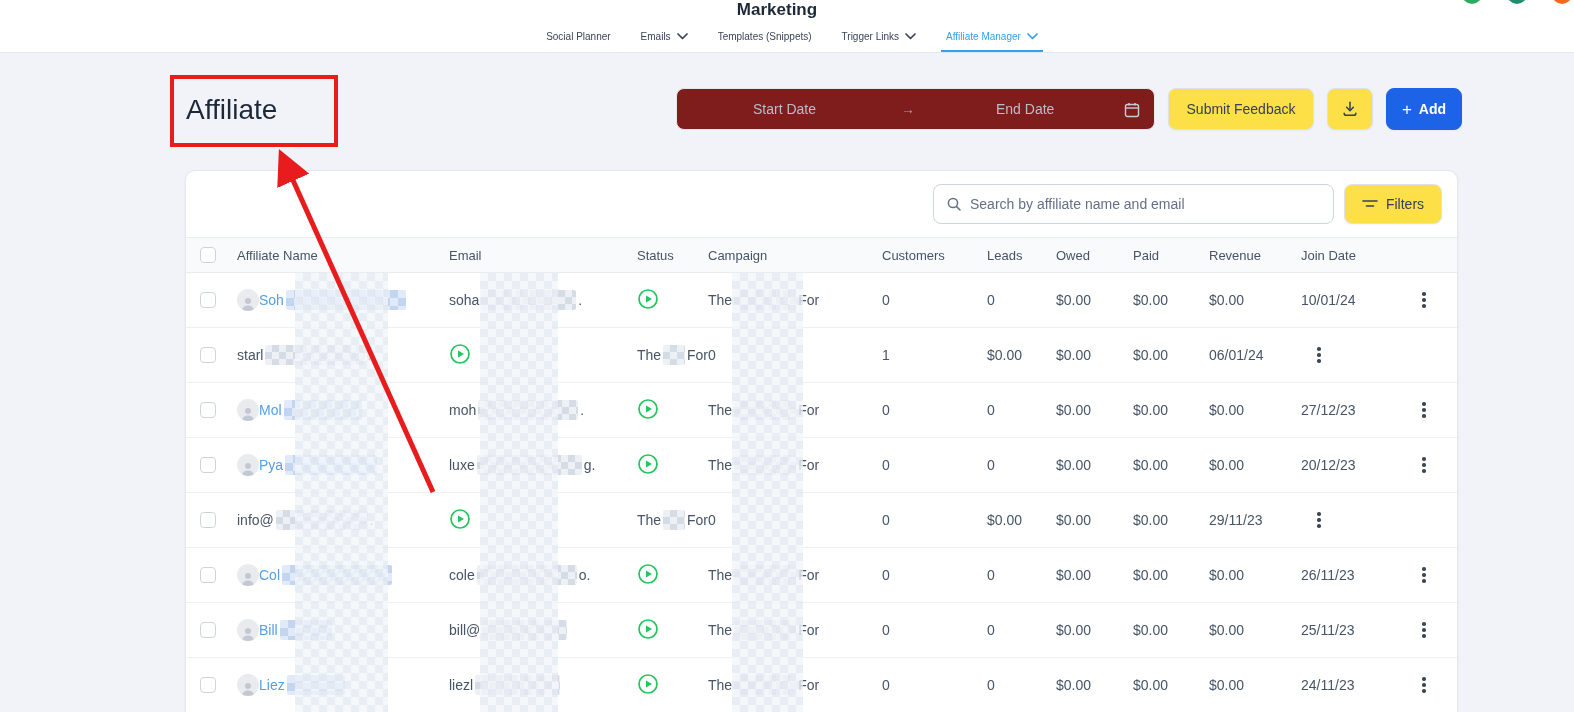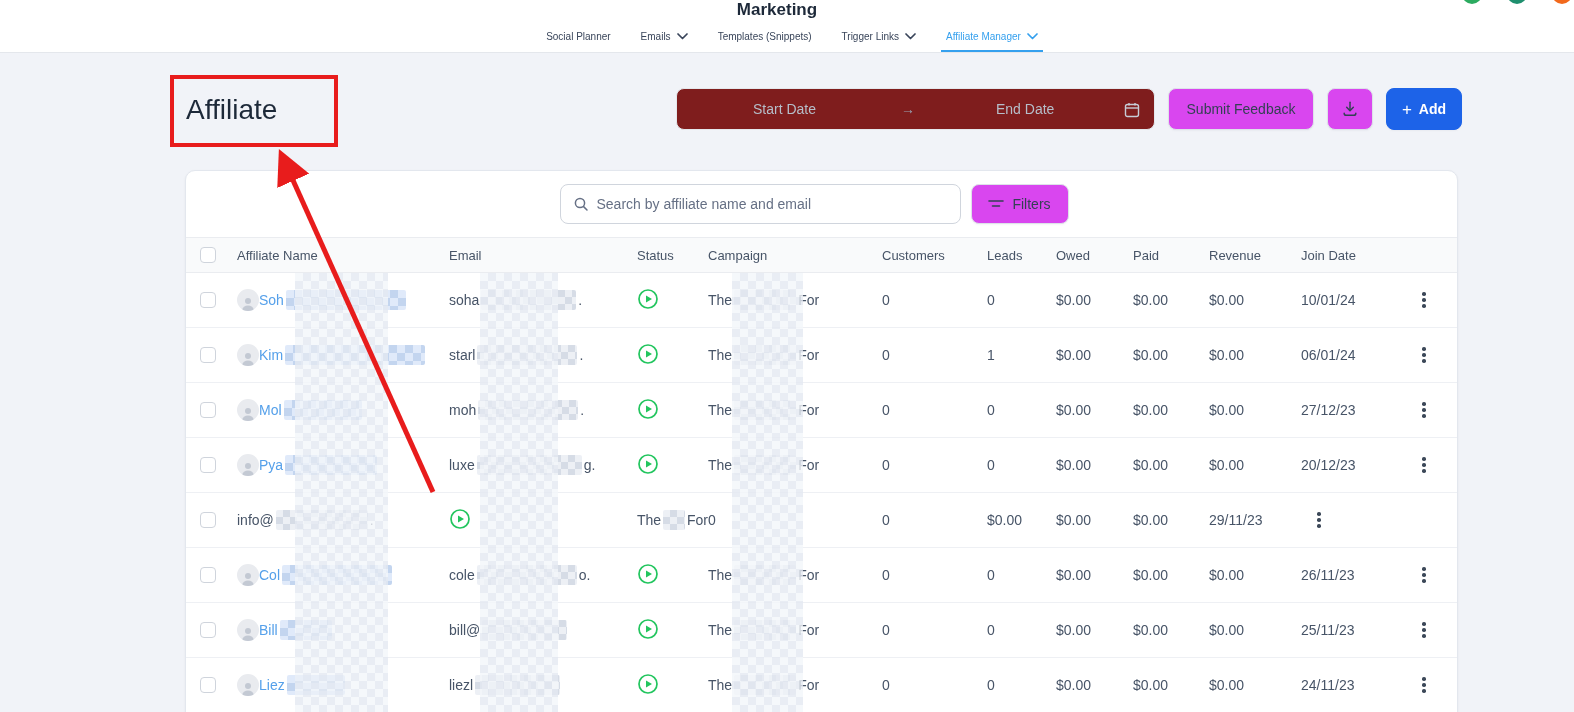--- a/index.html
+++ b/index.html
@@ -19,32 +19,32 @@
   .tab.active::after { content:""; position:absolute; left:-5px; right:-5px; bottom:0; height:2px; background:#35a0ee; }
   .corner-dots { position:absolute; top:-16px; right:0; width:120px; height:22px; }
   .corner-dots i { position:absolute; width:20px; height:20px; border-radius:50%; }
 
   
   .page-title { position:absolute; left:186px; top:94px; font-size:28px; font-weight:500; color:#1d2939; }
   .head-controls { position:absolute; top:88px; left:676px; display:flex; gap:13px; align-items:center; }
   .daterange { width:479px; height:42px; background:#7f1d1d; border:1px solid #e4e7ec; border-radius:8px;
                position:relative; font-size:14px; color:#b6bec9; cursor:pointer; }
   .daterange .ph { position:absolute; top:12px; }
-  .btn { height:42px; background:#d946ef; border:1px solid #dde2e9; border-radius:8px; display:flex;
+  .btn { height:42px; background:#fde047; border:1px solid #dde2e9; border-radius:8px; display:flex;
          align-items:center; justify-content:center; font-size:14px; font-weight:500; color:#344054;
          cursor:pointer; box-shadow:0 1px 2px rgba(16,24,40,.04); }
   .btn-feedback { width:146px; }
   .btn-download { width:46px; }
   .btn-add { width:76px; background:#1d63e8; border-color:#1d63e8; color:#fff; font-weight:600; gap:7px; }
   .btn-add .plus { font-size:17px; font-weight:500; line-height:1; }
 
   
   .card { position:absolute; left:185px; top:170px; width:1273px; height:560px; background:#fff;
           border:1px solid #e3e7ee; border-radius:10px 10px 0 0; box-shadow:0 1px 3px rgba(16,24,40,.05); }
-  .card-toolbar { height:66px; display:flex; align-items:center; justify-content:center; gap:10px; padding-right:15px; }
+  .card-toolbar { height:66px; display:flex; align-items:center; justify-content:flex-end; gap:10px; padding-right:15px; }
   .search-box { width:401px; height:40px; border:1px solid #d0d5dd; border-radius:8px; display:flex;
                 align-items:center; padding:0 12px; gap:8px; }
   .search-box input { border:none; outline:none; flex:1; font-size:14px; color:#344054;
                       font-family:"Liberation Sans",sans-serif; background:transparent; }
   .search-box input::placeholder { color:#667085; }
   .btn-filters { width:98px; height:40px; gap:8px; border:1px solid #dde2e9; }
 
   
   .trow { display:grid; grid-template-columns:51px 212px 188px 71px 174px 105px 69px 77px 76px 92px 105px 53px;
           align-items:center; }
@@ -215,32 +215,20 @@
     <span class="kebab">
           <i></i>
           <i></i>
           <i></i>
         </span>
   </div>
       <div class="trow">
     <span class="cell-cb">
           <span class="cb"></span>
         </span>
-    <span class="name-cell">
-      <span class="avatar">
-        <svg width="16" height="15" viewBox="0 0 16 15">
-              <circle cx="8" cy="5" r="3" fill="#c3c9d3"></circle>
-              <ellipse cx="8" cy="13.5" rx="5.6" ry="4" fill="#c3c9d3"></ellipse>
-            </svg>
-      </span>
-      <span class="name-link">
-        <span>Kim</span>
-        <span class="px px-blue" style="width: 140px;"></span>
-      </span>
-    </span>
     <span class="email-cell">
       <span>starl</span>
       <span class="px px-gray" style="width: 100px;"></span>
       <span>.</span>
     </span>
     <span>
       <svg width="22" height="22" viewBox="0 0 22 22">
         <circle cx="11" cy="11" r="9" fill="none" stroke="#22c55e" stroke-width="1.7"></circle>
         <polygon points="9,7.4 15,11 9,14.6" fill="#22c55e"></polygon>
       </svg>

